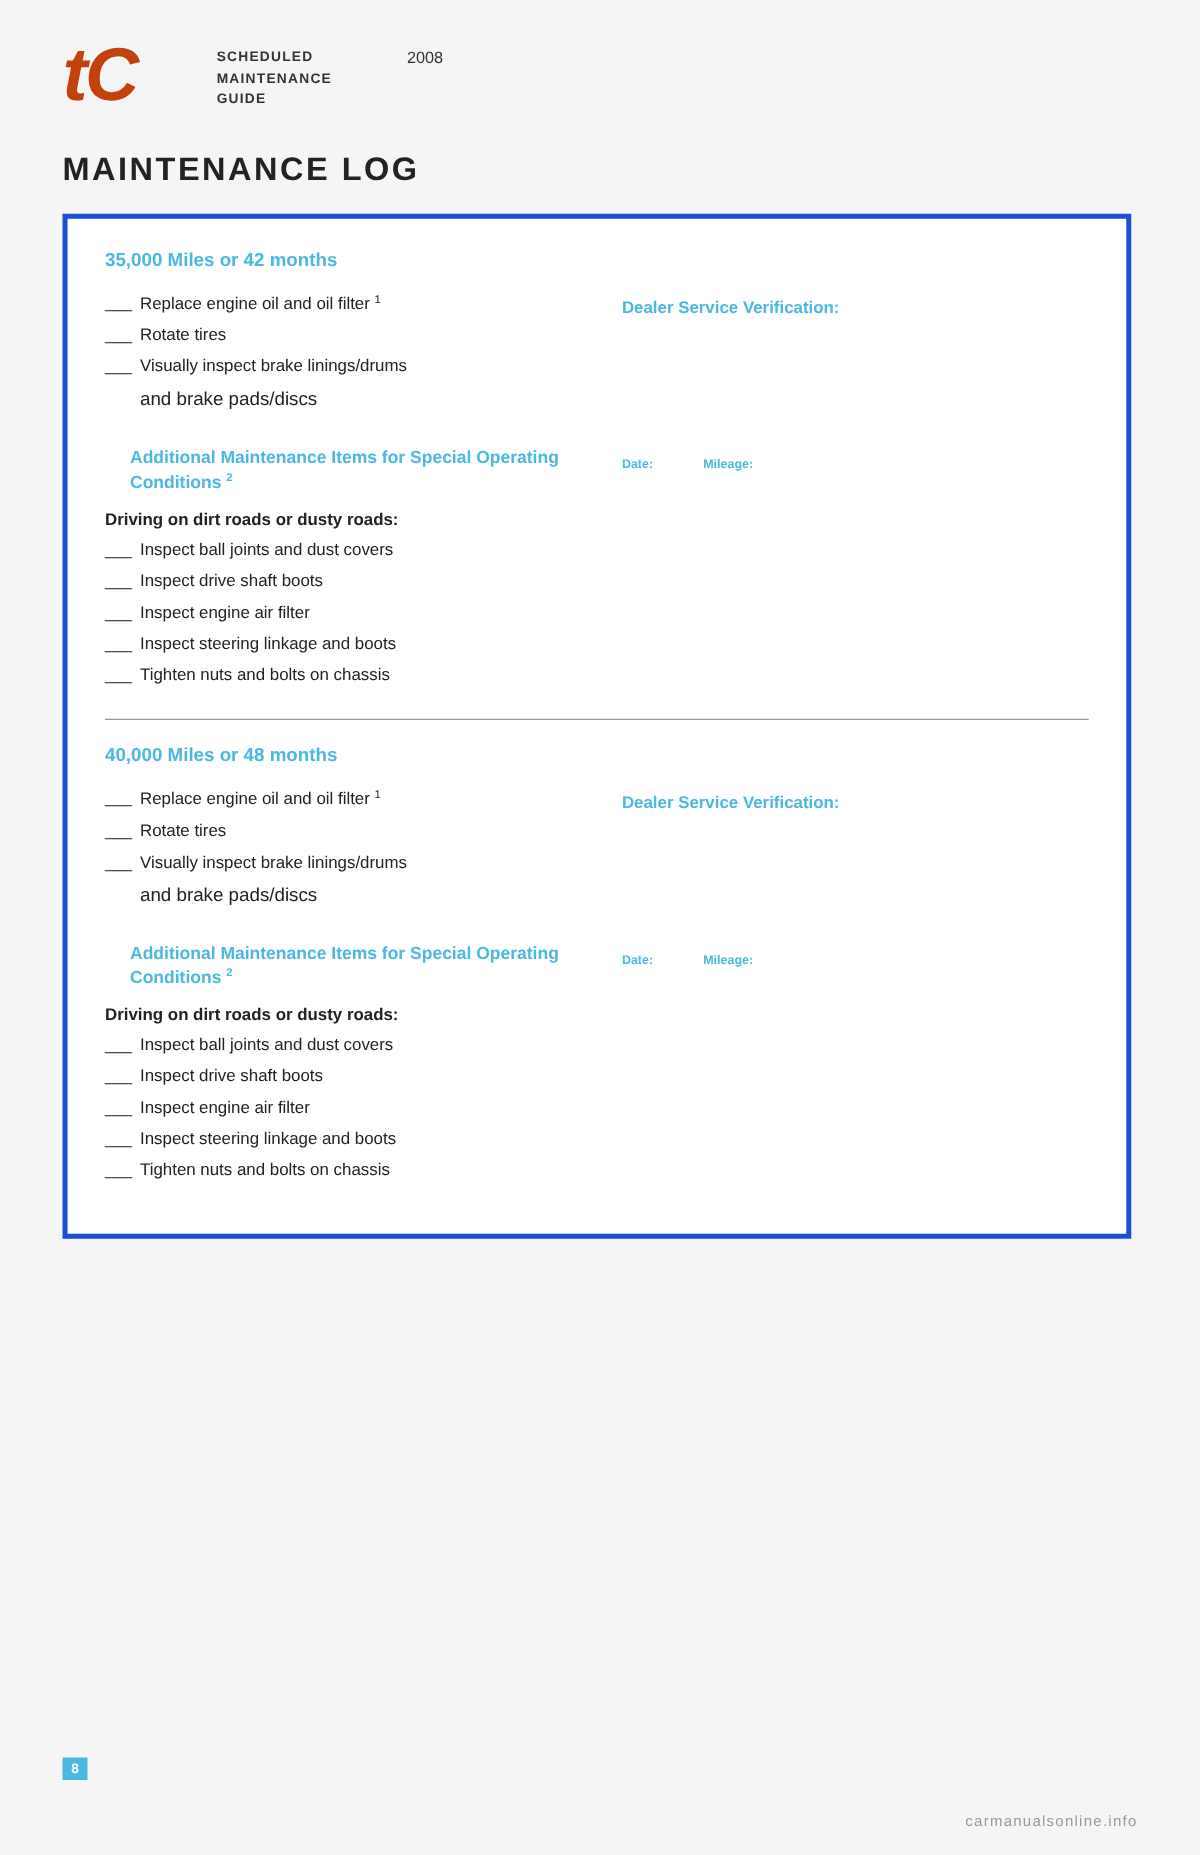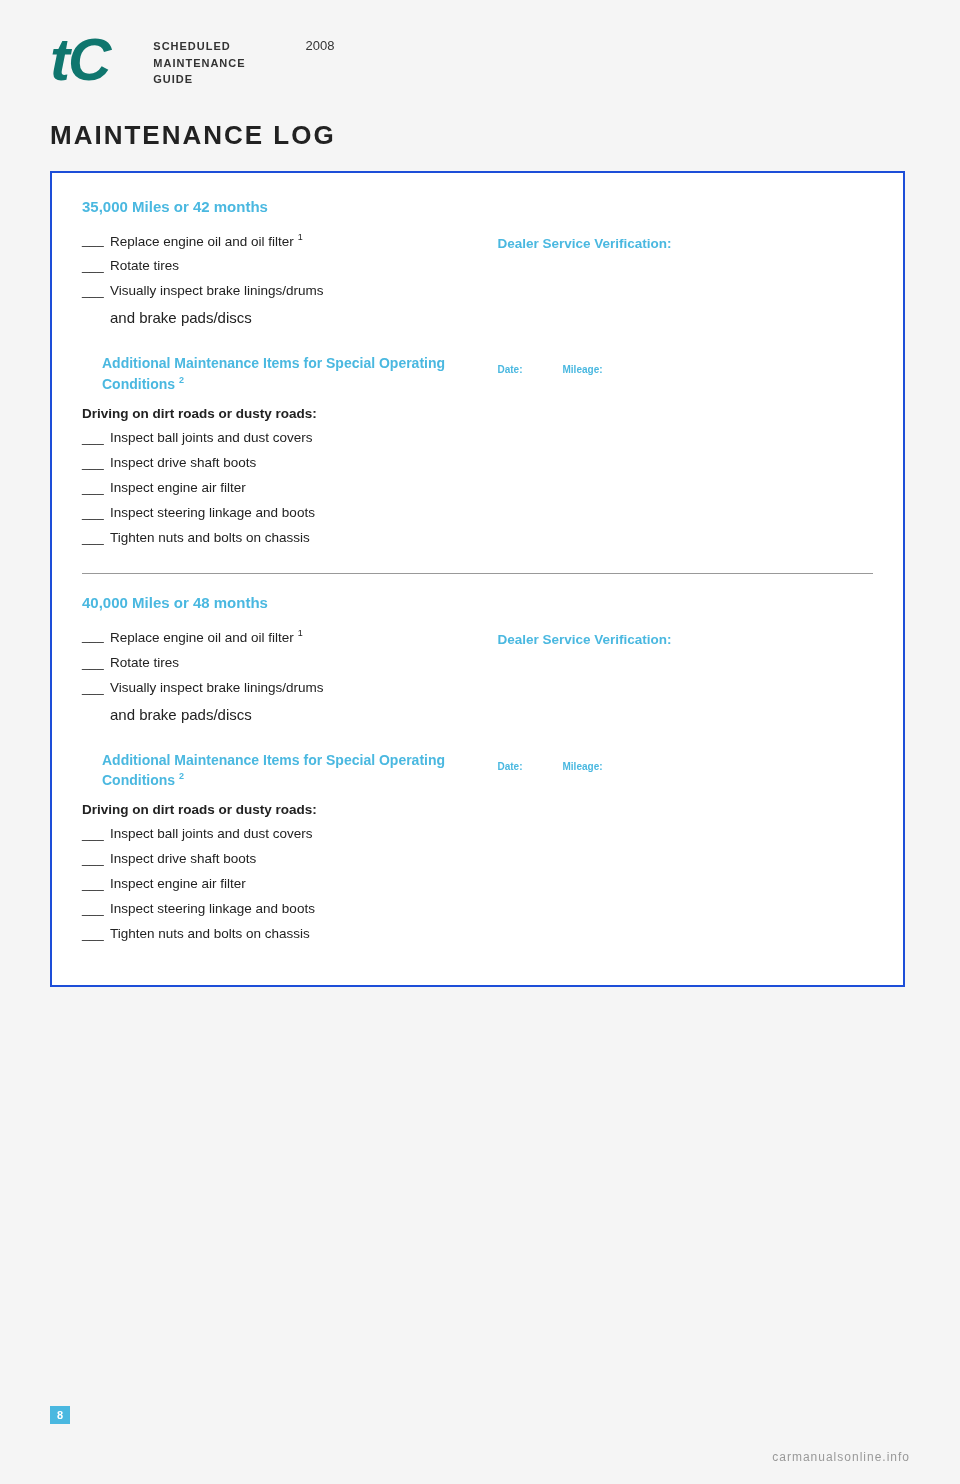--- a/index.html
+++ b/index.html
@@ -18,23 +18,23 @@
       position: relative;
     }
     .header {
       display: flex;
       align-items: flex-start;
       padding: 30px 50px 20px 50px;
     }
     .logo-tc {
       font-size: 60px;
       font-weight: bold;
-      color: #0f766e;
+      color: #c2410c;
       line-height: 1;
-      margin-right: 44px;
+      margin-right: 64px;
       font-style: italic;
       letter-spacing: -2px;
     }
     .header-title {
       font-size: 11px;
       font-weight: bold;
       color: #333;
       letter-spacing: 1px;
       line-height: 1.5;
       margin-top: 8px;
@@ -51,21 +51,21 @@
     }
     .page-title {
       font-size: 26px;
       font-weight: bold;
       color: #222;
       letter-spacing: 2px;
       margin-bottom: 20px;
     }
     .maintenance-card {
       background: #fff;
-      border: 2px solid #1d4ed8;
+      border: 4px solid #1d4ed8;
       padding: 25px 30px;
       margin-bottom: 0;
     }
     .section-header {
       font-size: 15px;
       font-weight: bold;
       color: #4ab8e0;
       margin-bottom: 16px;
     }
     .items-grid {

